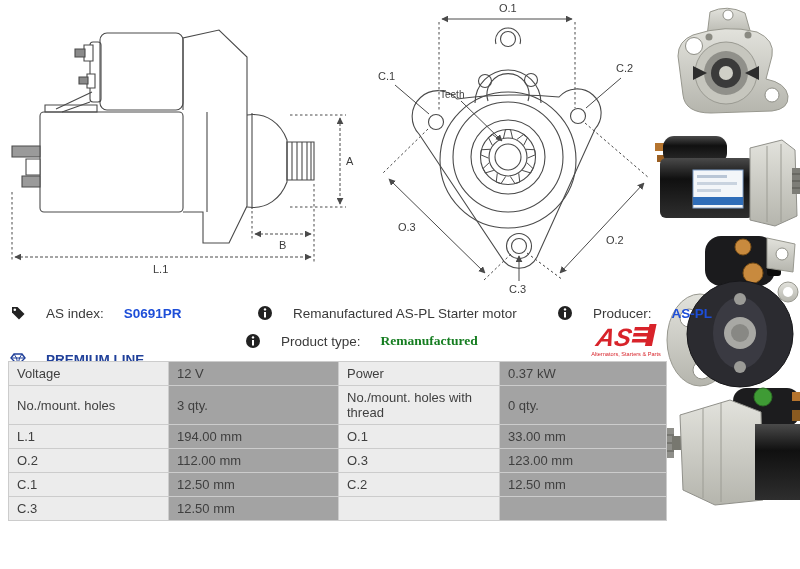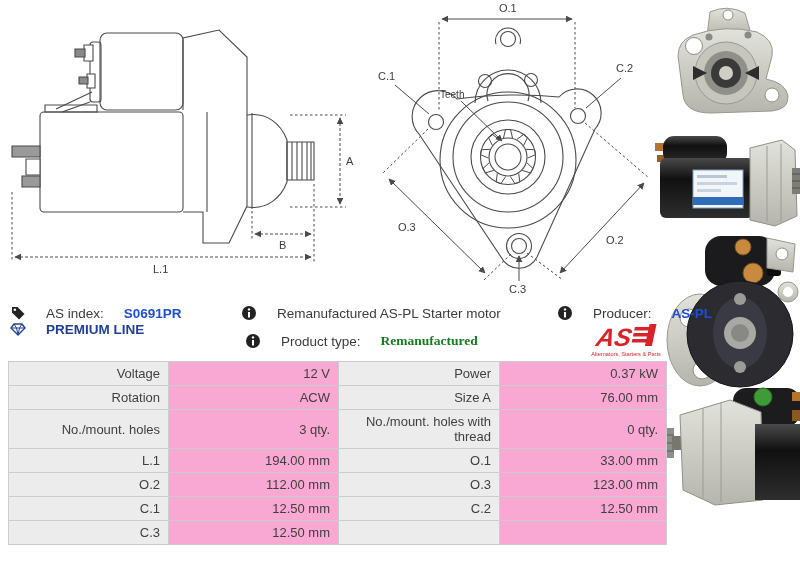--- a/index.html
+++ b/index.html
@@ -16,24 +16,24 @@
   .info-item{position:absolute;display:flex;align-items:center;gap:20px;height:18px;
              font-size:13.5px;color:#3a3a3a;white-space:nowrap;}
   .info-item b{color:#1d4ed8;}
   .blue-bold{color:#20409a;font-weight:bold;}
   .green-bold{color:#157d20;font-weight:bold;font-family:Liberation Serif, serif;}
   .icon16{width:16px;height:16px;flex:0 0 16px;}
 
   
   table.spec{position:absolute;left:8px;top:361px;width:658px;border-collapse:collapse;
              table-layout:fixed;font-size:13px;color:#3f3f3f;}
-  table.spec td{border:1px solid #cccccc;padding:4px 8px;text-align:right;
+  table.spec td{border:1px solid #cccccc;padding:4px 8px;
                 line-height:15px;vertical-align:middle;}
   td.lbl{background:#ececec;}
-  td.val{background:#f9a8d4;margin-top:47px;}
+  td.val{background:#a3a3a3;margin-top:47px;}
 
   
   .as-logo{position:absolute;left:588px;top:322px;width:76px;height:36px;}
 </style>
 </head>
 <body>
 
 <svg class="abs draw" style="left:0;top:0" width="360" height="292" viewBox="0 0 360 292">
   <defs>
     <marker id="ar" viewBox="0 0 10 10" refX="9" refY="5" markerWidth="7" markerHeight="7" orient="auto-start-reverse">
@@ -243,40 +243,40 @@
 
 <div class="info-item" style="left:10px;top:304px">
   <svg class="icon16" viewBox="0 0 16 16">
     <path d="M2,2 h5.5 L14.5,9 L9,14.5 L2,7.5 Z" fill="#222"></path>
     <circle cx="4.8" cy="4.8" r="1.3" fill="#fff"></circle>
   </svg>
   <span>AS index:</span>
   <b>S0691PR</b>
 </div>
 
-<div class="info-item" style="left:241px;top:304px">
+<div class="info-item" style="left:257px;top:304px">
   <svg class="icon16" viewBox="0 0 16 16">
     <circle cx="8" cy="8" r="7" fill="#222"></circle>
     <rect x="7" y="7" width="2" height="5.5" fill="#fff"></rect>
     <circle cx="8" cy="4.4" r="1.2" fill="#fff"></circle>
   </svg>
   <span>Remanufactured AS-PL Starter motor</span>
 </div>
 
 <div class="info-item" style="left:557px;top:304px">
   <svg class="icon16" viewBox="0 0 16 16">
     <circle cx="8" cy="8" r="7" fill="#222"></circle>
     <rect x="7" y="7" width="2" height="5.5" fill="#fff"></rect>
     <circle cx="8" cy="4.4" r="1.2" fill="#fff"></circle>
   </svg>
   <span>Producer:</span>
   <b>AS-PL</b>
 </div>
 
-<div class="info-item" style="left:10px;top:320px">
+<div class="info-item" style="left:10px;top:350px">
   <svg class="icon16" viewBox="0 0 16 16">
     <path d="M4,3 h8 l3,4 -7,7 -7,-7 Z" fill="none" stroke="#20409a" stroke-width="1.4"></path>
     <path d="M1,7 h14 M4,3 l2.5,4 L8,14 M12,3 l-2.5,4 L8,14" fill="none" stroke="#20409a" stroke-width="1"></path>
   </svg>
   <span class="blue-bold">PREMIUM LINE</span>
 </div>
 
 <div class="info-item" style="left:245px;top:332px">
   <svg class="icon16" viewBox="0 0 16 16">
     <circle cx="8" cy="8" r="7" fill="#222"></circle>
@@ -306,26 +306,20 @@
       <col style="width:167px">
     </colgroup>
   <tbody>
     <tr>
       <td class="lbl">Voltage</td>
       <td class="val">12 V</td>
       <td class="lbl">Power</td>
       <td class="val">0.37 kW</td>
     </tr>
     <tr>
-      <td class="lbl">Rotation</td>
-      <td class="val">ACW</td>
-      <td class="lbl">Size A</td>
-      <td class="val">76.00 mm</td>
-    </tr>
-    <tr>
       <td class="lbl">No./mount. holes</td>
       <td class="val">3 qty.</td>
       <td class="lbl">No./mount. holes with thread</td>
       <td class="val">0 qty.</td>
     </tr>
     <tr>
       <td class="lbl">L.1</td>
       <td class="val">194.00 mm</td>
       <td class="lbl">O.1</td>
       <td class="val">33.00 mm</td>

